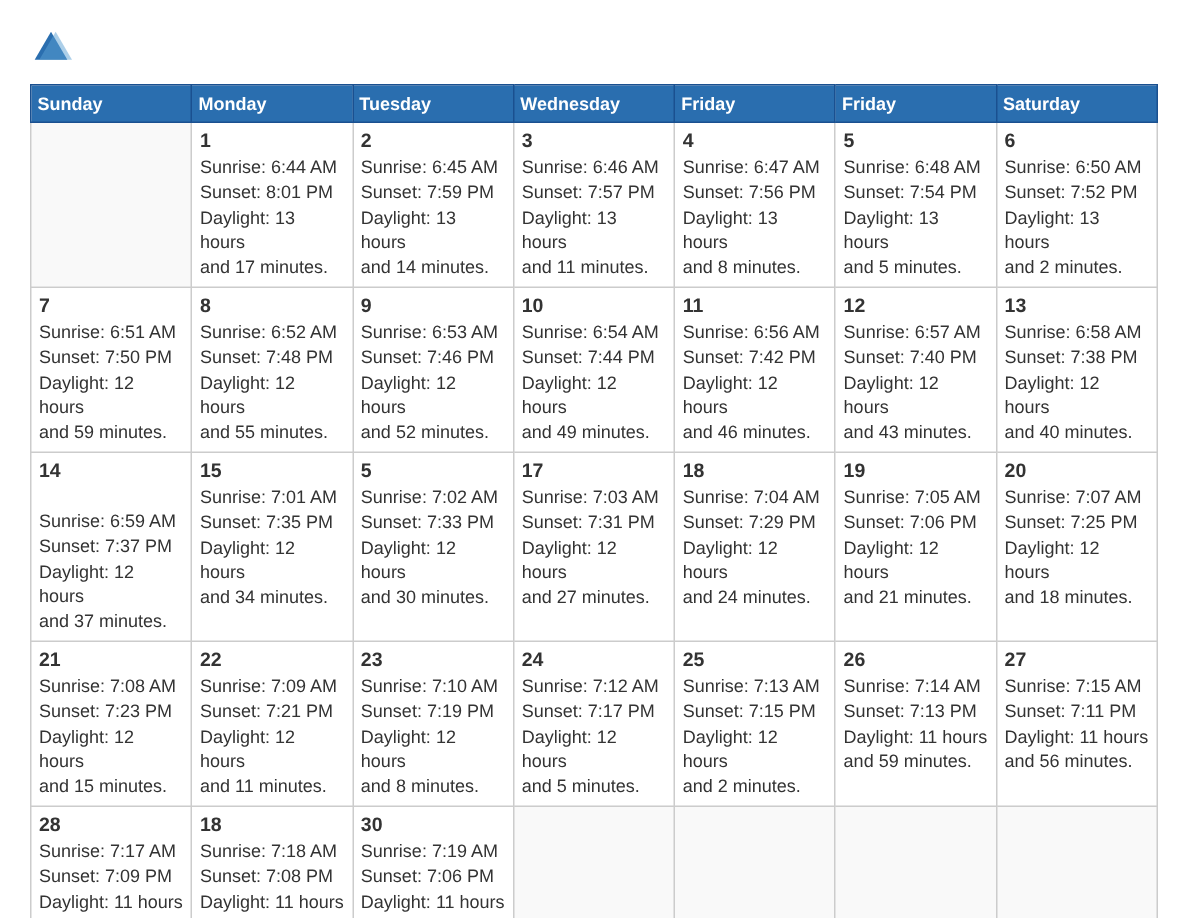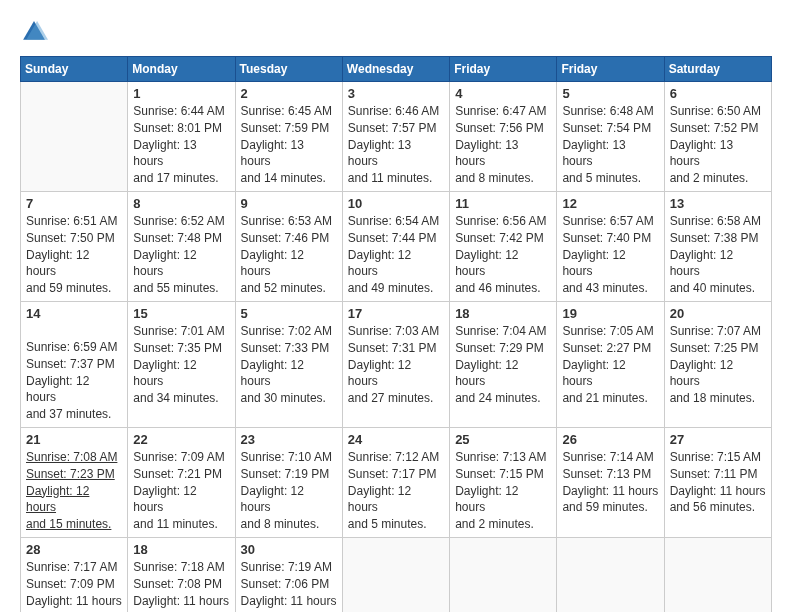--- a/index.html
+++ b/index.html
@@ -261,36 +261,36 @@
           <td>
             <span class="day-number">18</span>
             <div class="day-info" style="white-space: pre-line;">Sunrise: 7:04 AM
 Sunset: 7:29 PM
 Daylight: 12 hours
 and 24 minutes.</div>
           </td>
           <td>
             <span class="day-number">19</span>
             <div class="day-info" style="white-space: pre-line;">Sunrise: 7:05 AM
-Sunset: 2:27 PM
+Sunset: 7:06 PM
 Daylight: 12 hours
 and 21 minutes.</div>
           </td>
           <td>
             <span class="day-number">20</span>
             <div class="day-info" style="white-space: pre-line;">Sunrise: 7:07 AM
 Sunset: 7:25 PM
 Daylight: 12 hours
 and 18 minutes.</div>
           </td>
         </tr>
         <tr>
           <td>
             <span class="day-number">21</span>
-            <div class="day-info" style="white-space: pre-line; text-decoration: underline;">Sunrise: 7:08 AM
+            <div class="day-info" style="white-space: pre-line;">Sunrise: 7:08 AM
 Sunset: 7:23 PM
 Daylight: 12 hours
 and 15 minutes.</div>
           </td>
           <td>
             <span class="day-number">22</span>
             <div class="day-info" style="white-space: pre-line;">Sunrise: 7:09 AM
 Sunset: 7:21 PM
 Daylight: 12 hours
 and 11 minutes.</div>

